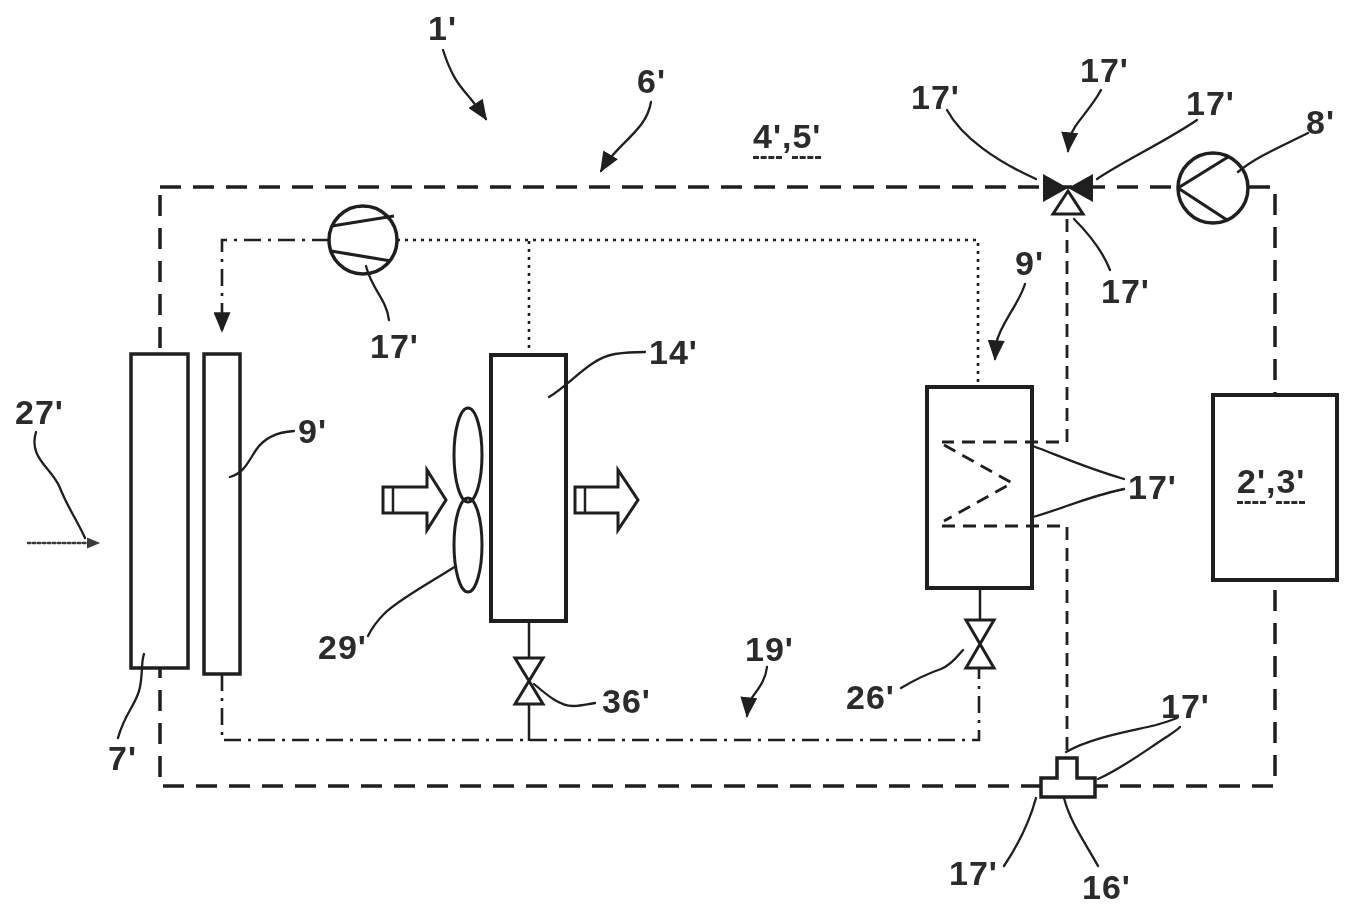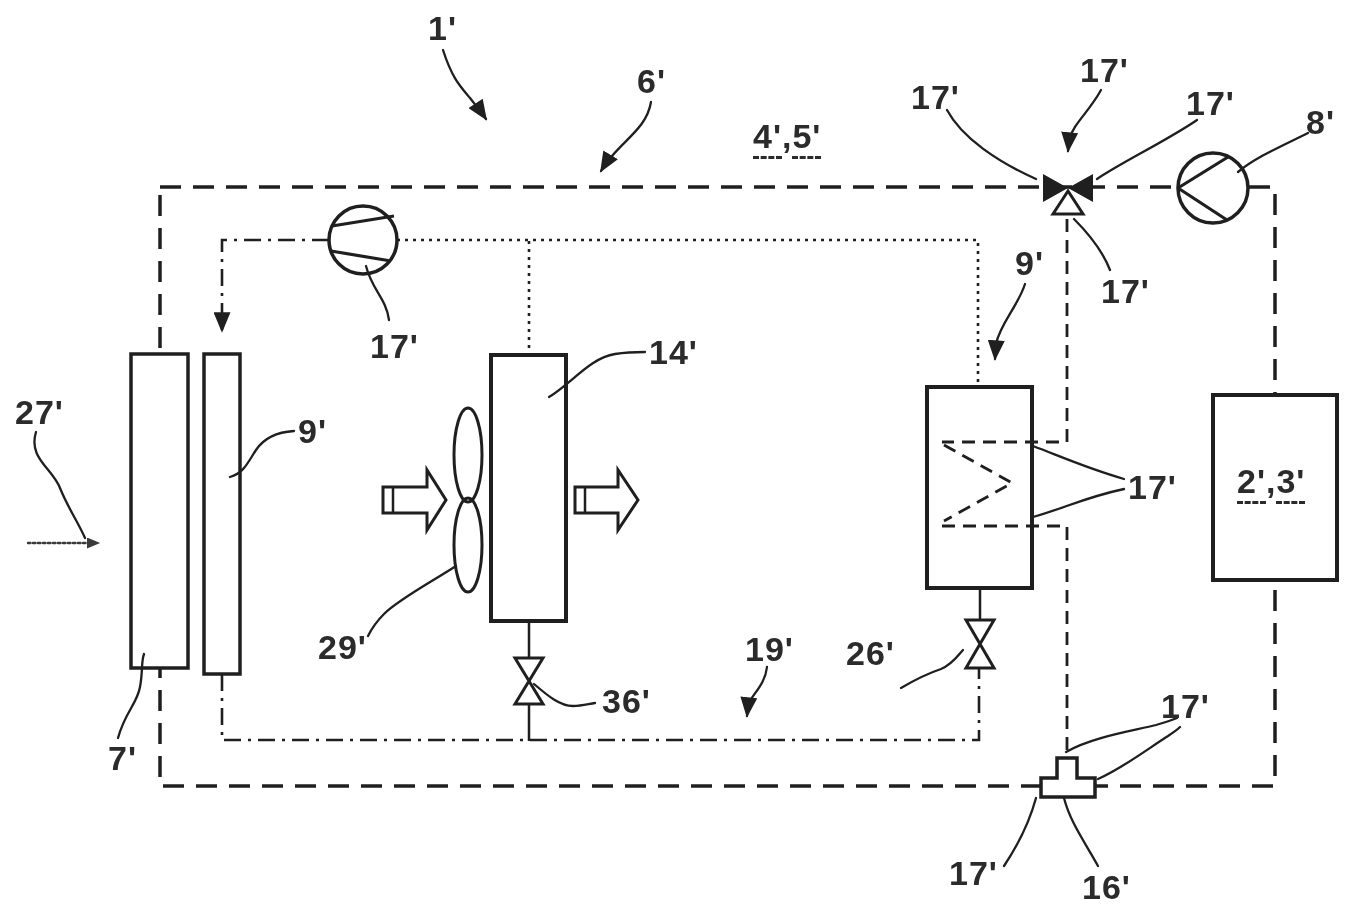--- a/index.html
+++ b/index.html
@@ -140,19 +140,19 @@
   <div class="lbl" style="left:1015px;top:244px">9'</div>
   <div class="lbl" style="left:1237px;top:462px"><span class="dashu">2'</span><span>,</span><span class="dashu">3'</span></div>
   <div class="lbl" style="left:1128px;top:468px">17'</div>
   <div class="lbl" style="left:15px;top:393px">27'</div>
   <div class="lbl" style="left:298px;top:412px">9'</div>
   <div class="lbl" style="left:649px;top:333px">14'</div>
   <div class="lbl" style="left:370px;top:327px">17'</div>
   <div class="lbl" style="left:318px;top:628px">29'</div>
   <div class="lbl" style="left:602px;top:682px">36'</div>
   <div class="lbl" style="left:745px;top:630px">19'</div>
-  <div class="lbl" style="left:846px;top:634px">26'</div>
+  <div class="lbl" style="left:846px;top:678px">26'</div>
   <div class="lbl" style="left:1161px;top:687px">17'</div>
   <div class="lbl" style="left:108px;top:739px">7'</div>
   <div class="lbl" style="left:949px;top:854px">17'</div>
   <div class="lbl" style="left:1082px;top:868px">16'</div>
 
 </div>
 
 </body></html>

